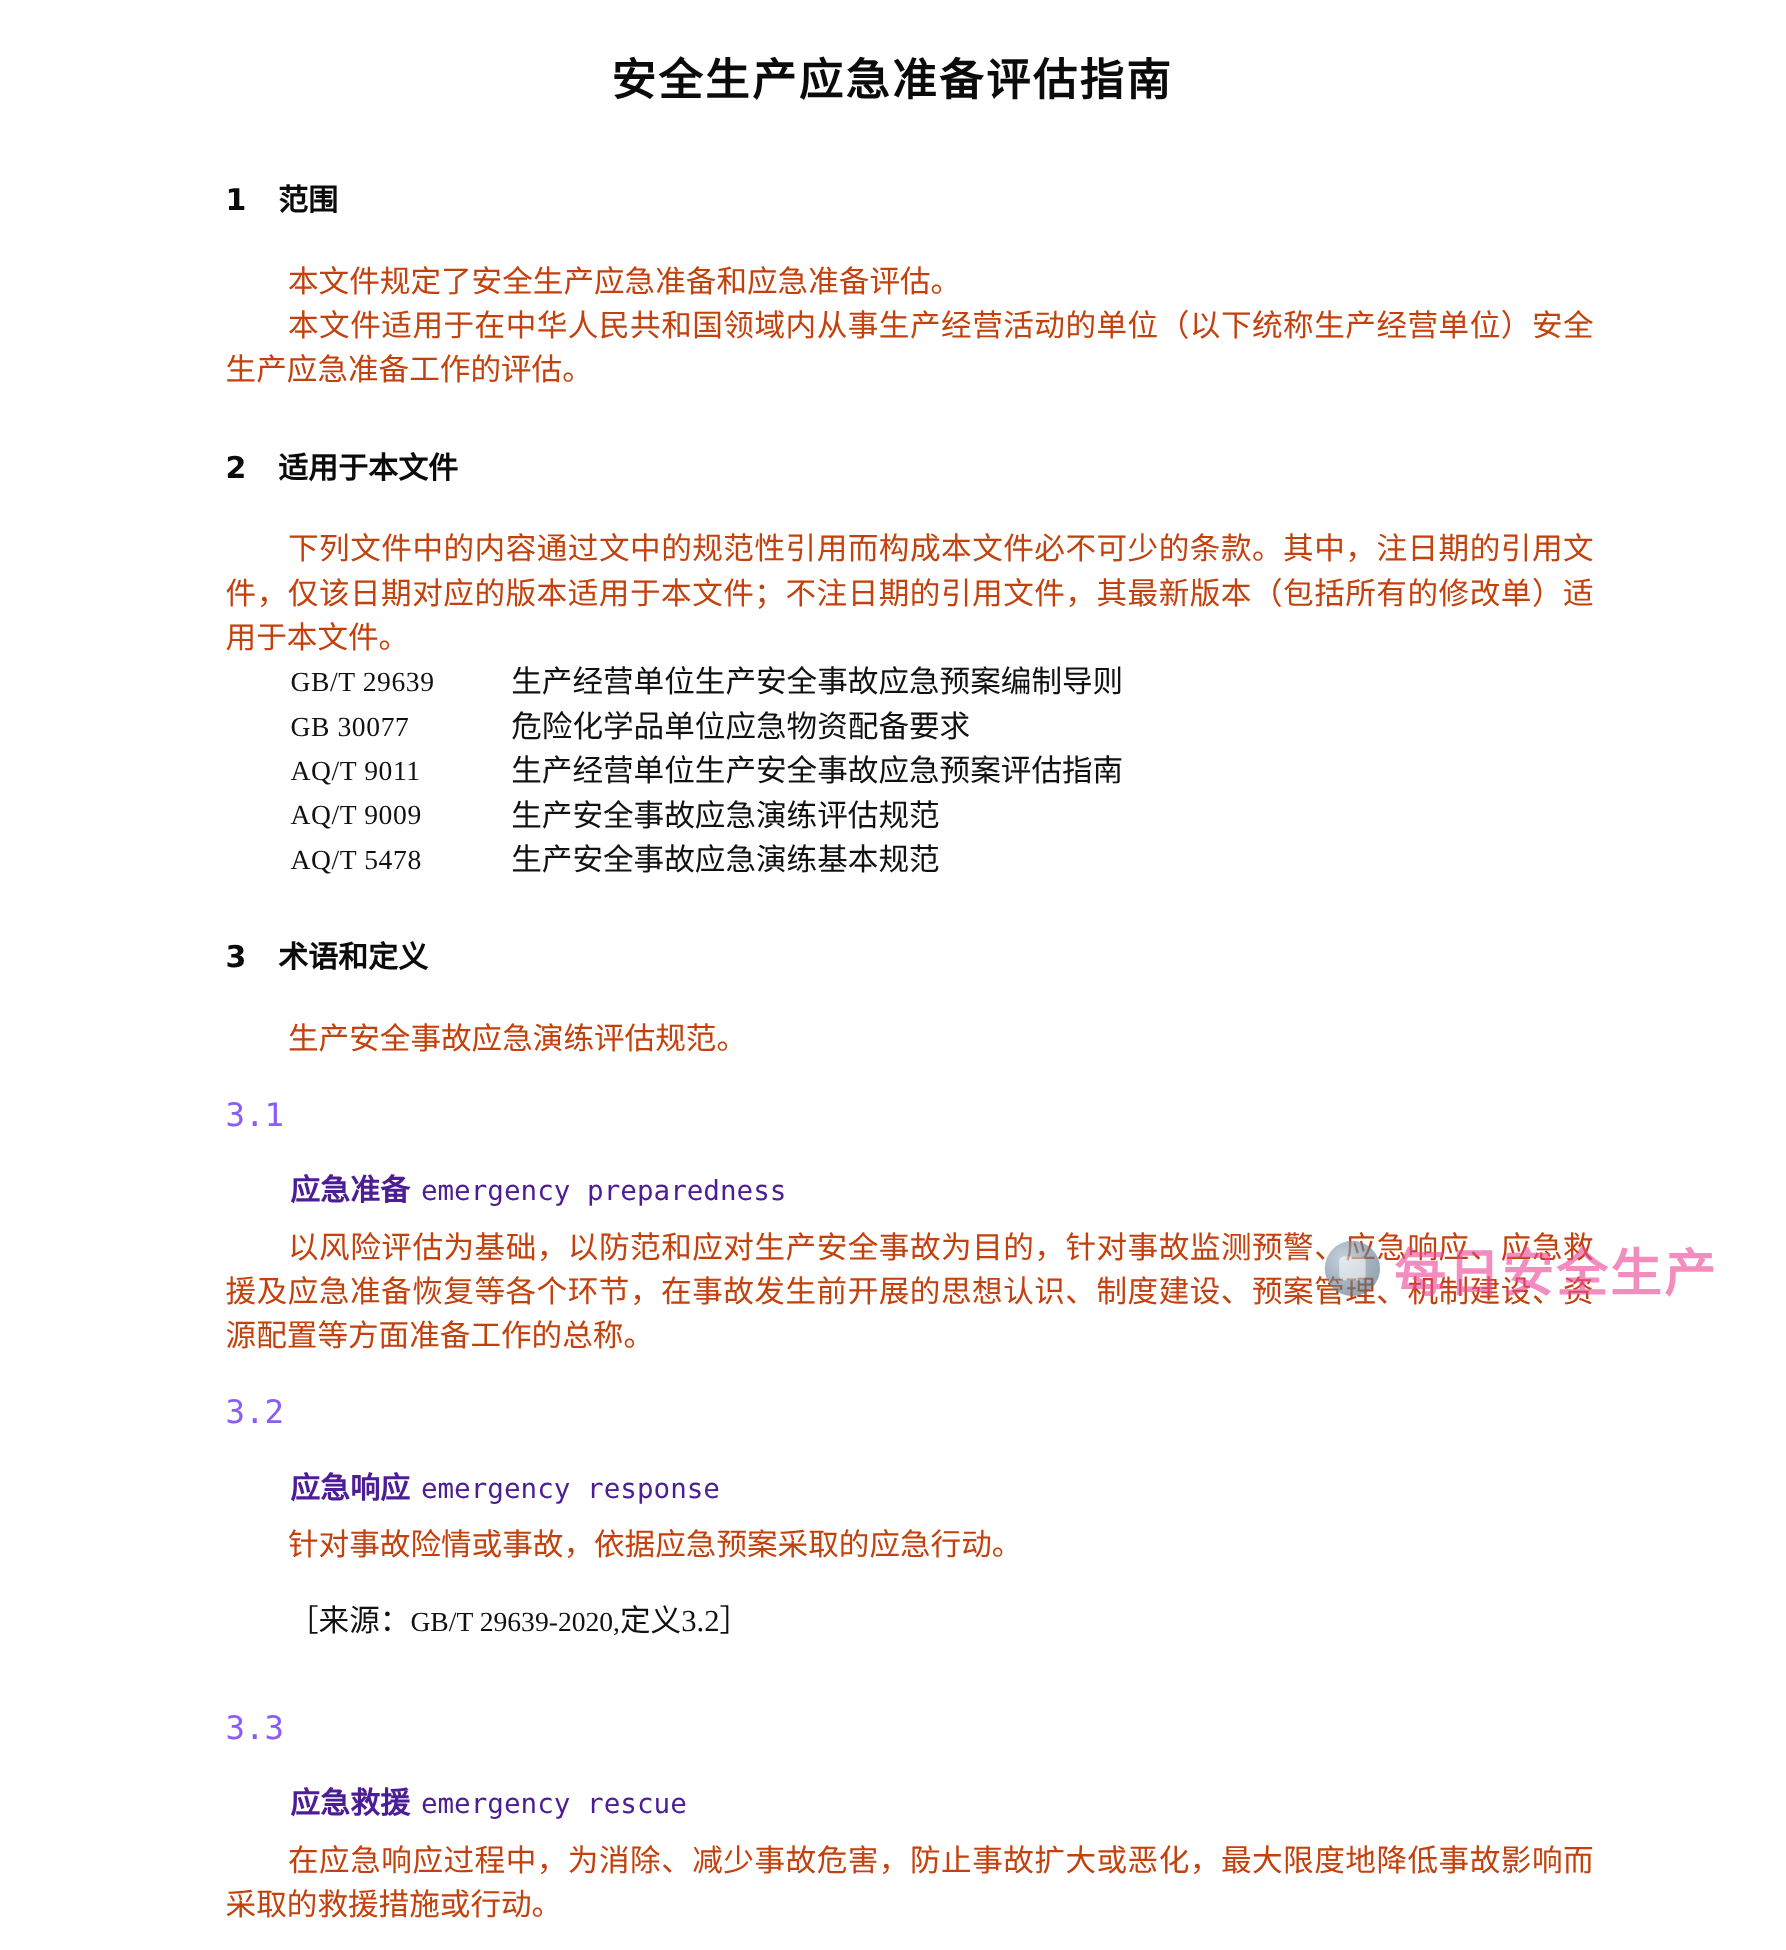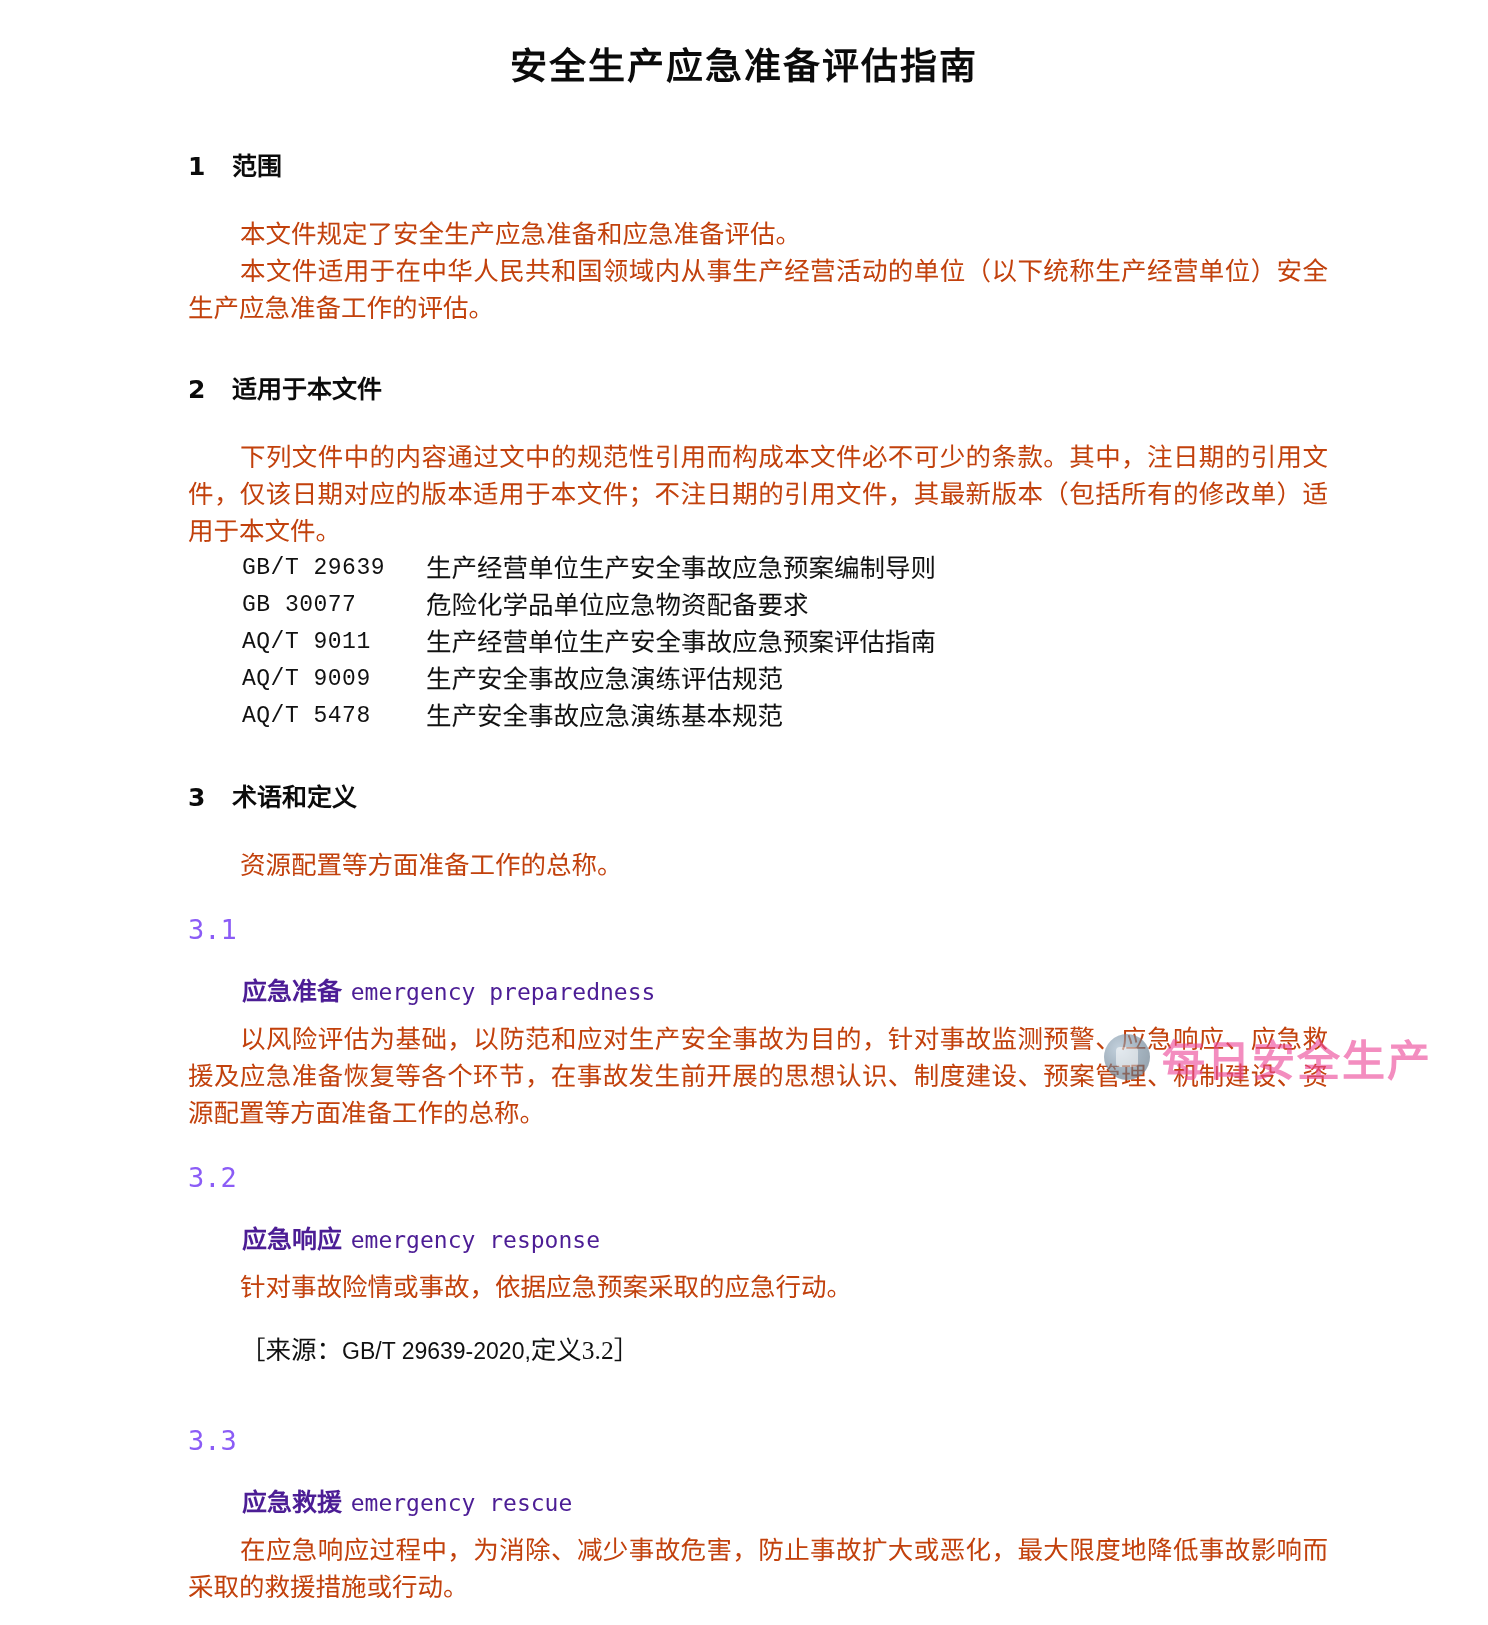--- a/index.html
+++ b/index.html
@@ -87,36 +87,36 @@
     padding: 0 0 0 54px;
     list-style: none;
   }
   .ref-list li {
     display: flex;
     font-size: 25.5px;
     line-height: 37px;
     margin: 0;
   }
   .ref-code {
-    font-family: Liberation Mono, monospace;
+    font-family: Liberation Serif, serif;
     font-size: 23px;
     width: 184px;
     flex: 0 0 184px;
     letter-spacing: 0.5px;
   }
   .ref-name {
     flex: 1;
   }
   .src-note {
     padding-left: 52px;
     font-size: 25.5px;
     line-height: 37px;
   }
   .src-note .mono {
-    font-family: Liberation Sans, sans-serif;
+    font-family: Liberation Serif, serif;
     font-size: 23px;
   }
   .sp-14 { height: 14px; }
   .sp-26 { height: 26px; }
   .sp-30 { height: 30px; }
   .sp-34 { height: 34px; }
   .sp-42 { height: 42px; }
   .sp-56 { height: 56px; }
 
   
@@ -214,21 +214,21 @@
 
     <div class="sp-42"></div>
 
     <div class="h1">
       <span class="num">3</span>
       <span>术语和定义</span>
     </div>
 
     <div class="sp-34"></div>
 
-    <p class="body indent">资源配置等方面准备工作的总称。</p>
+    <p class="body indent">生产安全事故应急演练评估规范。</p>
 
     <div class="sp-30"></div>
 
     <p class="clause-num">3.1</p>
     <div class="sp-26"></div>
     <p class="term-head">
       <span>应急准备</span>
       <span class="en">emergency preparedness</span>
     </p>
     <div class="sp-14"></div>

